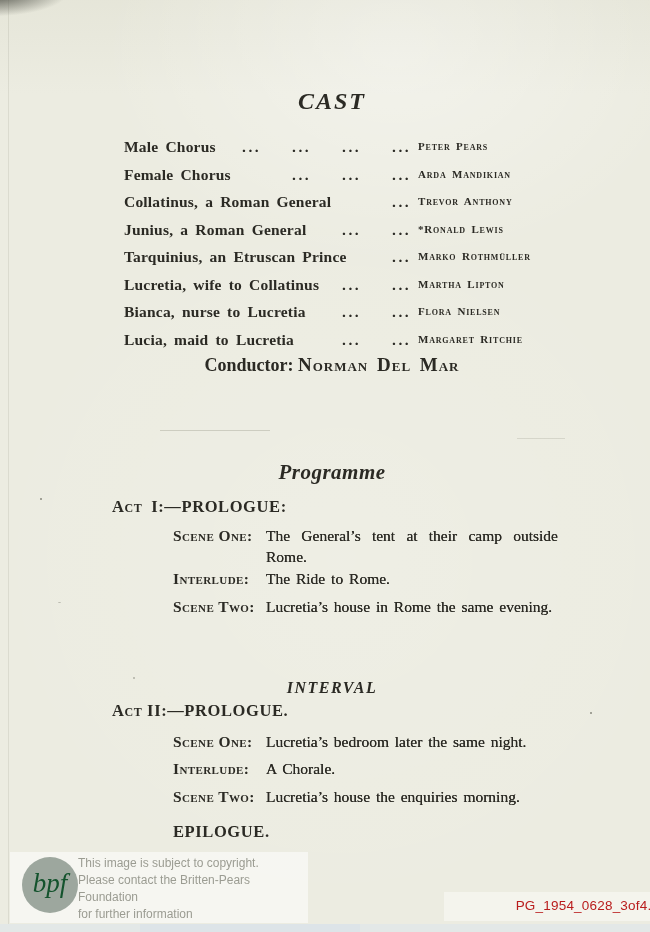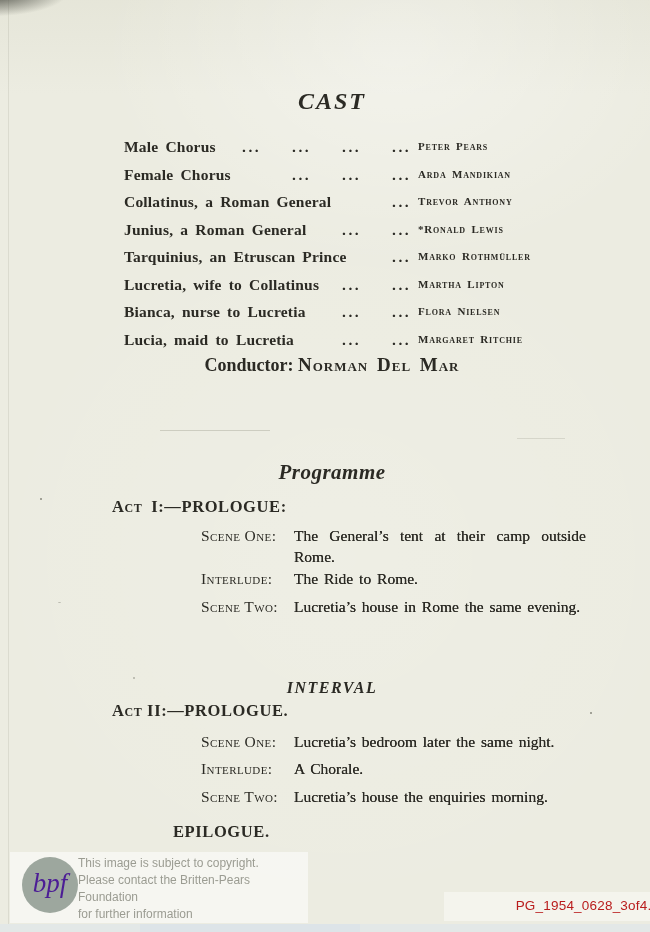--- a/index.html
+++ b/index.html
@@ -54,36 +54,36 @@
     position:absolute; top:460px; left:14px; width:636px; text-align:center;
     font-size:21px; font-weight:bold; font-style:italic; letter-spacing:0.5px;
   }
   .act-heading {
     position:absolute; left:112px; font-size:16.5px; font-weight:bold;
     font-variant:small-caps; letter-spacing:0.6px;
   }
   #act1-heading { top:497px; }
   #act2-heading { top:701px; }
   .scene-item { position:absolute; left:173px; display:flex; font-size:15.5px; line-height:21px; }
-  .scene-label { width:93px; flex:none; font-weight:normal; font-variant:small-caps; letter-spacing:0.4px;margin-left:28px; }
+  .scene-label { width:93px; flex:none; font-weight:bold; font-variant:small-caps; letter-spacing:0.4px; }
   .scene-text  { width:312px; word-spacing:2px; text-shadow:0 0 0.4px currentColor; }
   .scene-text.justify { width:292px; text-align:justify; }
   #a1-s0 { top:525px; } #a1-s1 { top:568px; } #a1-s2 { top:596px; }
   #a2-s0 { top:731px; } #a2-s1 { top:758px; } #a2-s2 { top:786px; }
   .interval {
     position:absolute; top:651px; left:14px; width:636px; text-align:center;
     font-size:16px; font-weight:bold; font-style:italic; letter-spacing:1.5px;margin-top:28px;
   }
   .epilogue { position:absolute; top:822px; left:173px; font-size:16.5px; font-weight:bold; letter-spacing:0.6px; }
 
   
   .watermark { position:absolute; left:10px; top:852px; width:298px; height:71px; background:rgba(255,255,255,0.55); }
   .bpf-circle {
     position:absolute; left:12px; top:5px; width:56px; height:56px; border-radius:50%;
-    background:#9da79e; color:#4c1d95; text-align:center;
+    background:#9da79e; color:#14532d; text-align:center;
     font-family:"Liberation Serif","DejaVu Serif",serif; font-style:italic; font-size:27px; line-height:52px;
   }
   .wm-text {
     position:absolute; left:68px; top:3px; width:226px;
     font-family:"Liberation Sans","DejaVu Sans",sans-serif; font-size:12px; line-height:17px; color:#9b9c92;
   }
   .wm-email { font-weight:bold; color:#818b7d; text-decoration:underline; }
 
   
   .filename-band { position:absolute; right:0; top:892px; width:238px; height:29px; background:rgba(255,255,255,0.42); }

